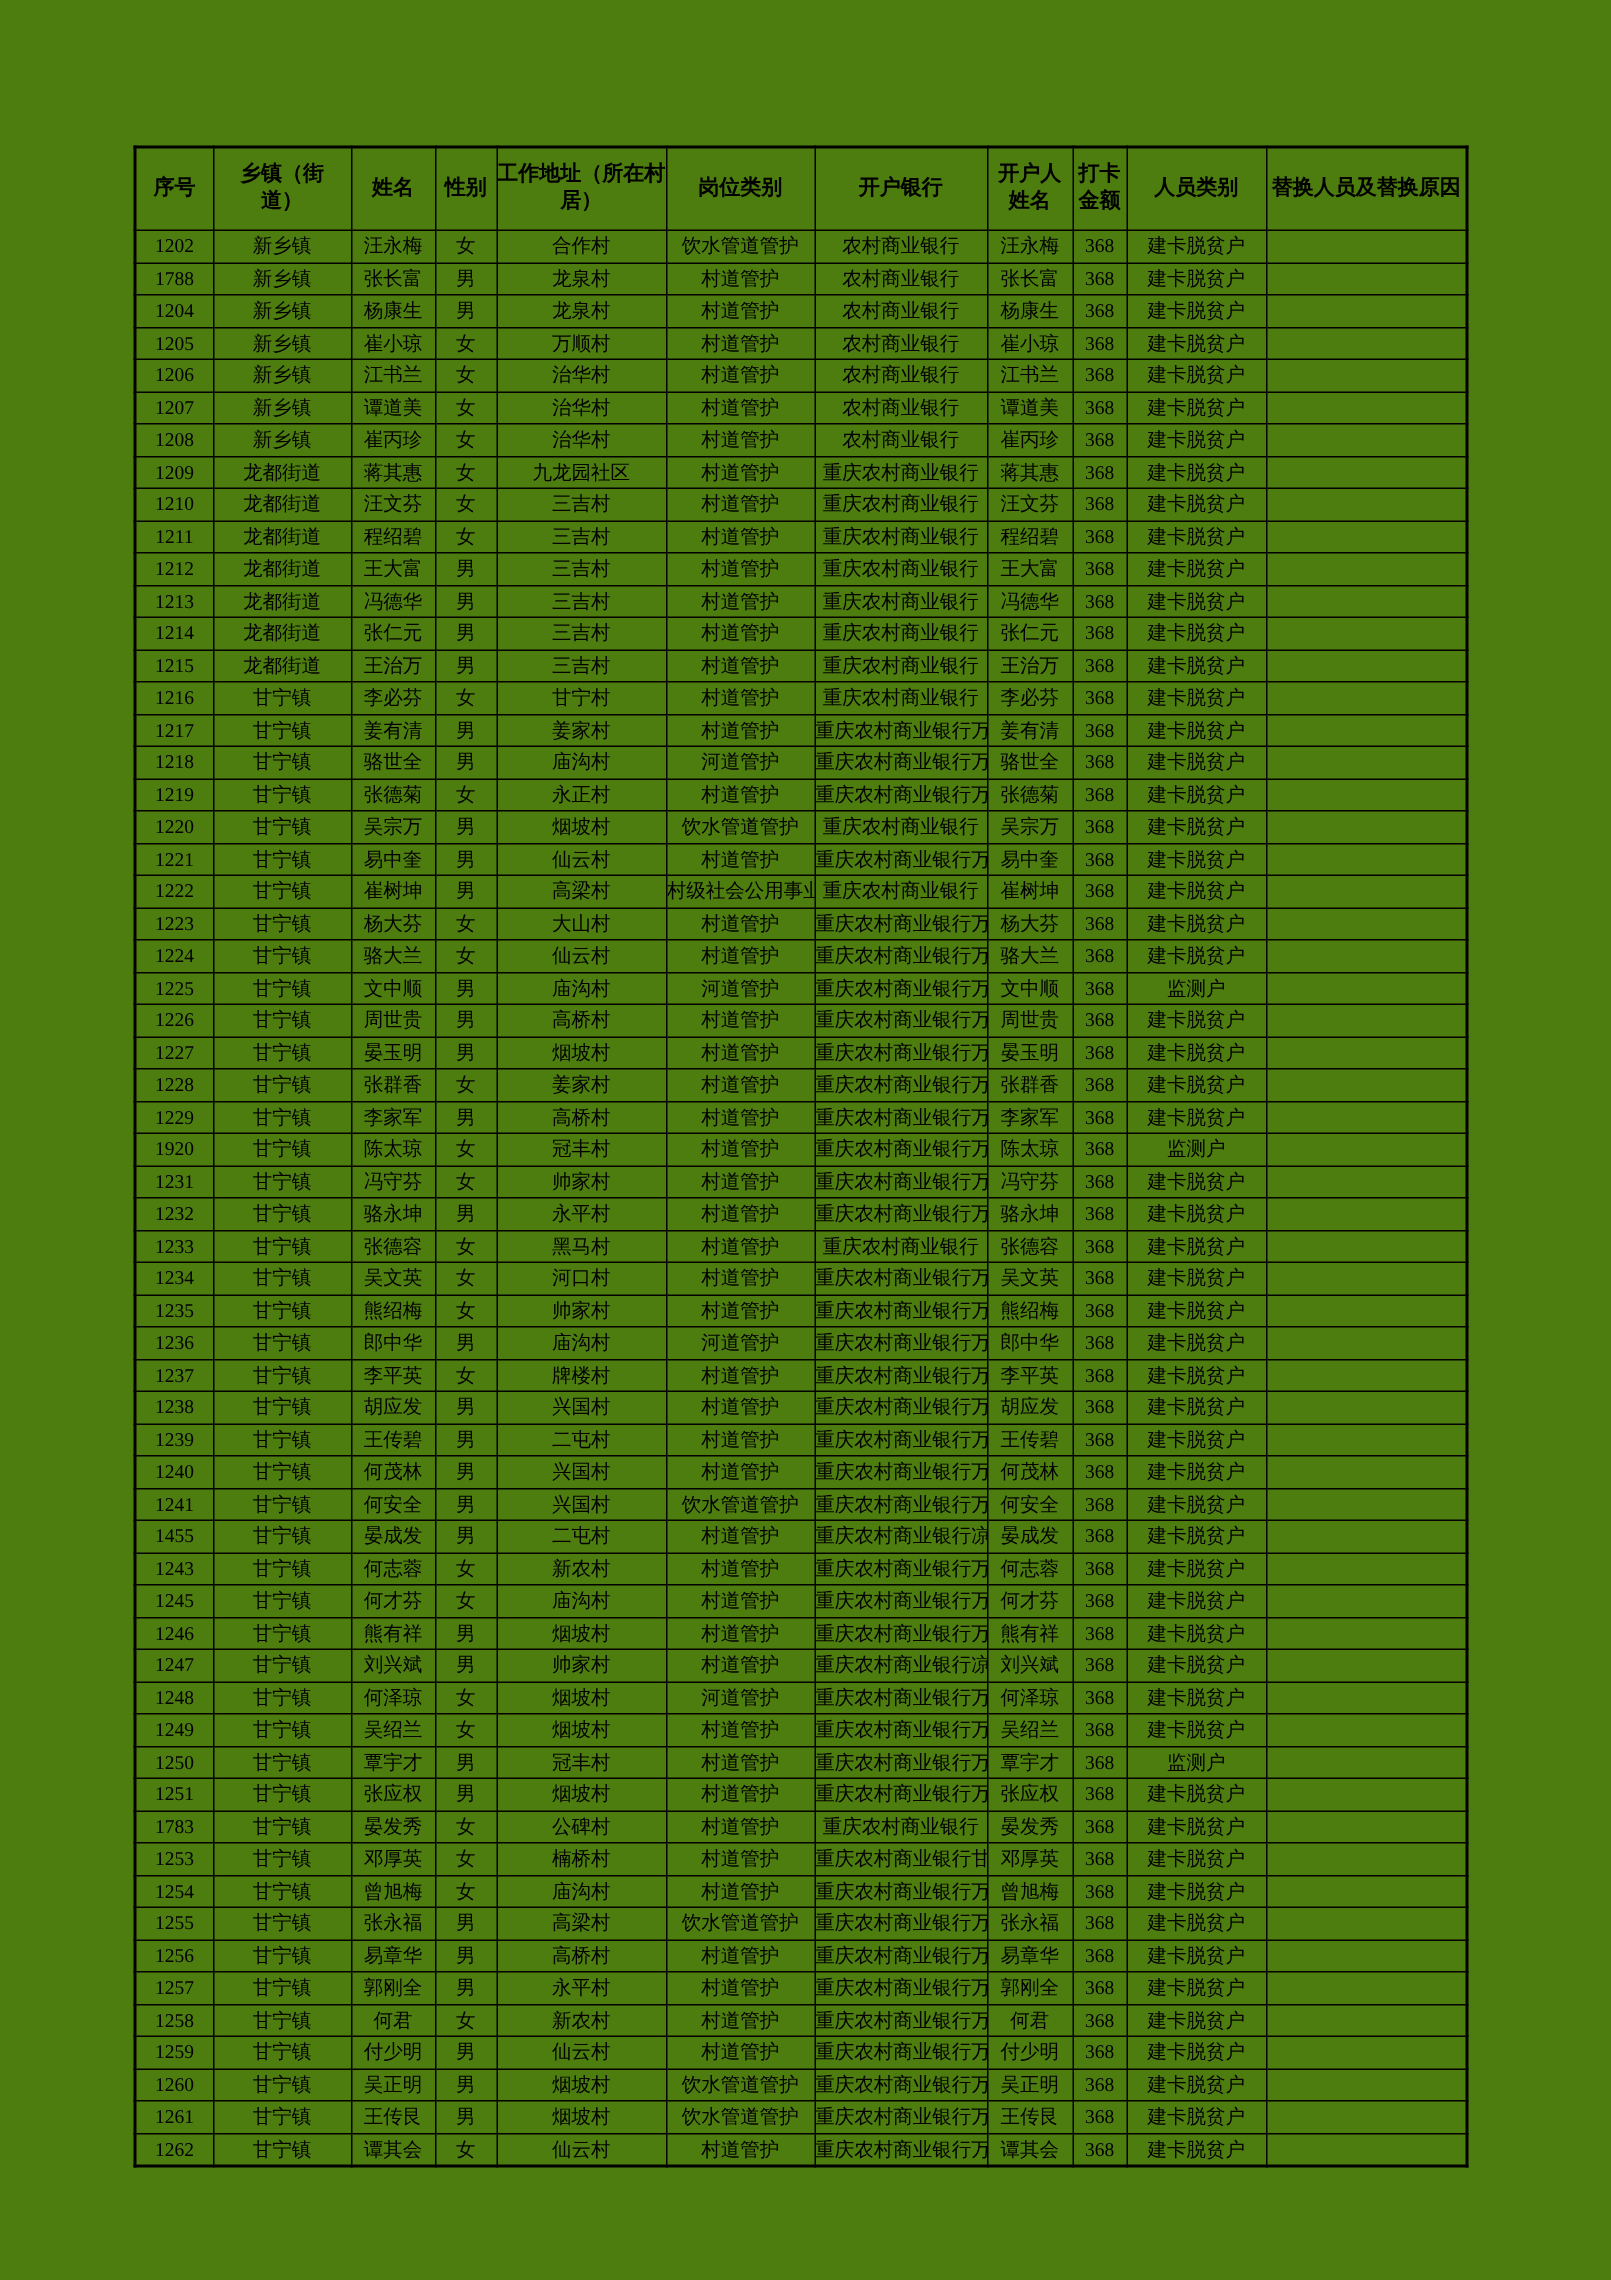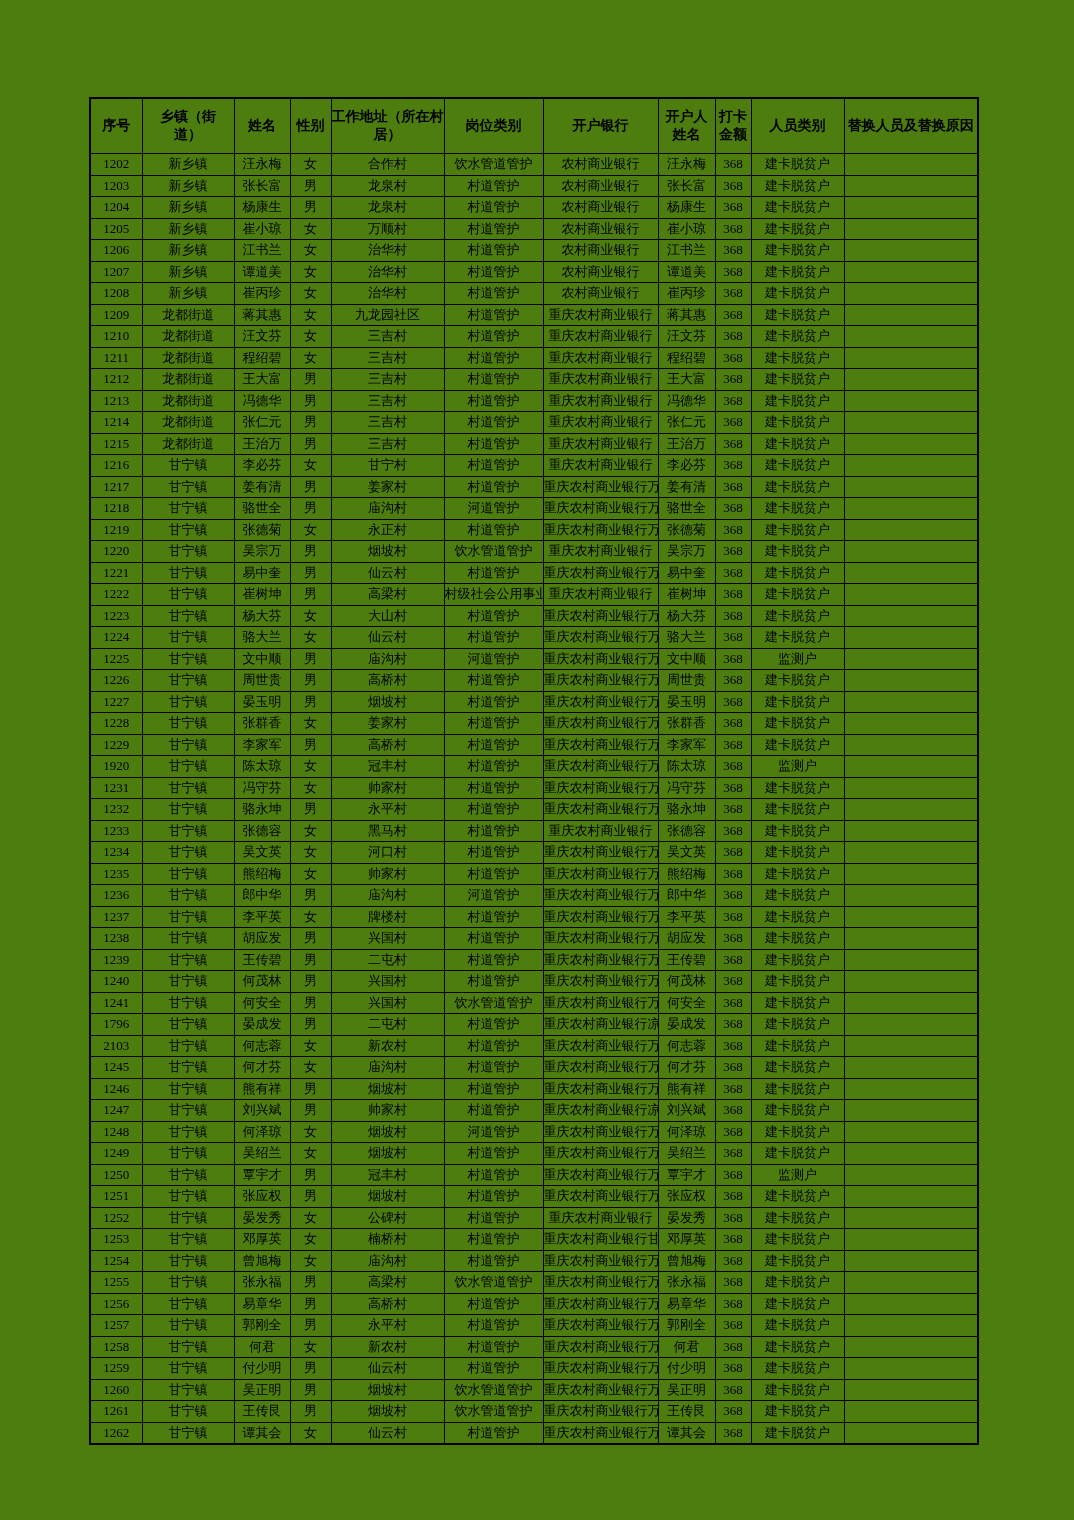--- a/index.html
+++ b/index.html
@@ -88,21 +88,21 @@
           <td>饮水管道管护</td>
           <td>
             <div class="clip">农村商业银行</div>
           </td>
           <td>汪永梅</td>
           <td>368</td>
           <td>建卡脱贫户</td>
           <td></td>
         </tr>
         <tr>
-          <td>1203</td>
+          <td>1788</td>
           <td>新乡镇</td>
           <td>张长富</td>
           <td>男</td>
           <td>龙泉村</td>
           <td>村道管护</td>
           <td>
             <div class="clip">农村商业银行</div>
           </td>
           <td>张长富</td>
           <td>368</td>
@@ -673,36 +673,36 @@
           <td>饮水管道管护</td>
           <td>
             <div class="clip">重庆农村商业银行万州支行</div>
           </td>
           <td>何安全</td>
           <td>368</td>
           <td>建卡脱贫户</td>
           <td></td>
         </tr>
         <tr>
-          <td>1796</td>
+          <td>1455</td>
           <td>甘宁镇</td>
           <td>晏成发</td>
           <td>男</td>
           <td>二屯村</td>
           <td>村道管护</td>
           <td>
             <div class="clip">重庆农村商业银行凉风支行</div>
           </td>
           <td>晏成发</td>
           <td>368</td>
           <td>建卡脱贫户</td>
           <td></td>
         </tr>
         <tr>
-          <td>2103</td>
+          <td>1243</td>
           <td>甘宁镇</td>
           <td>何志蓉</td>
           <td>女</td>
           <td>新农村</td>
           <td>村道管护</td>
           <td>
             <div class="clip">重庆农村商业银行万州支行</div>
           </td>
           <td>何志蓉</td>
           <td>368</td>
@@ -808,21 +808,21 @@
           <td>村道管护</td>
           <td>
             <div class="clip">重庆农村商业银行万州支行</div>
           </td>
           <td>张应权</td>
           <td>368</td>
           <td>建卡脱贫户</td>
           <td></td>
         </tr>
         <tr>
-          <td>1252</td>
+          <td>1783</td>
           <td>甘宁镇</td>
           <td>晏发秀</td>
           <td>女</td>
           <td>公碑村</td>
           <td>村道管护</td>
           <td>
             <div class="clip">重庆农村商业银行</div>
           </td>
           <td>晏发秀</td>
           <td>368</td>

